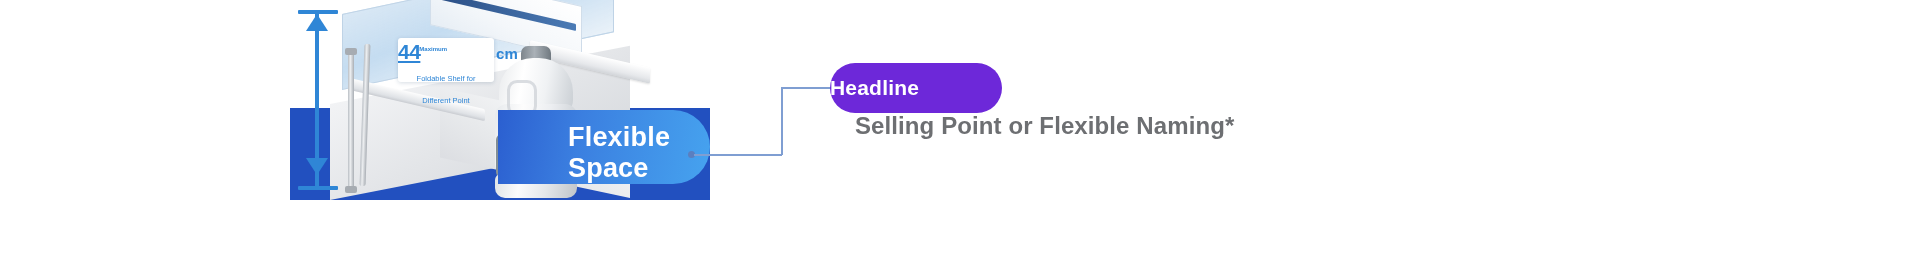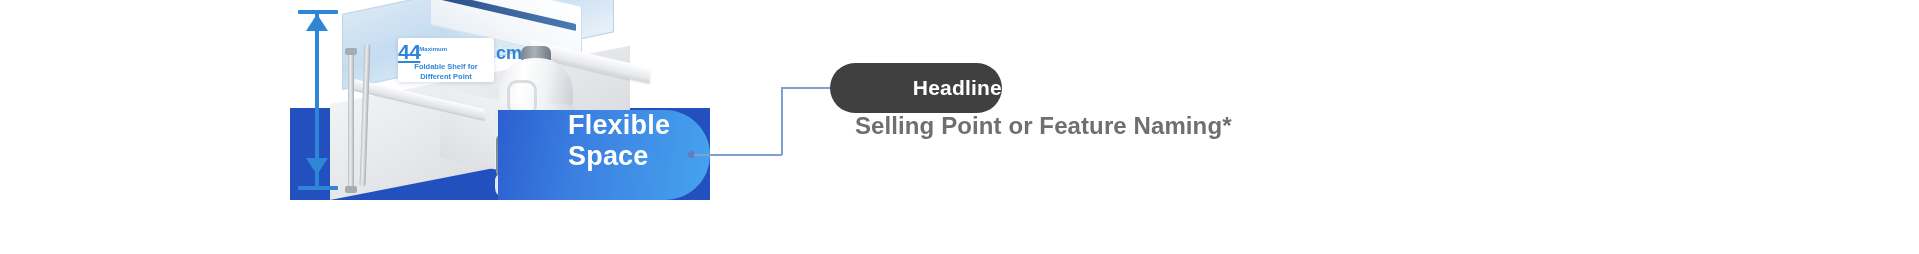--- a/index.html
+++ b/index.html
@@ -246,51 +246,51 @@
     line-height: 1;
     white-space: nowrap;
   }
   .measure-num {
     font-size: 21px;
     letter-spacing: -0.5px;
     vertical-align: baseline;
     text-decoration: underline;
   }
   .measure-unit {
-    font-size: 18px;
+    font-size: 15px;
     vertical-align: baseline;
     margin-left: 48px;
   }
   .measure-sup {
     font-size: 6px;
     font-weight: 700;
     vertical-align: super;
     position: relative;
     top: -2px;
     left: -1px;
   }
   .measure-sub {
     color: #2f86d6;
     font-size: 7.5px;
-    font-weight: 700;
+    font-weight: 400;
     line-height: 1.15;
-    margin-top: 1px;
+    margin-top: 13px;
   }
 
   
   #flex-pill {
     position: absolute;
     left: 498px;
     top: 110px;
     width: 212px;
-    height: 90px;
+    height: 74px;
     background: linear-gradient(100deg,#2b5fd0 0%, #3b7fe0 38%, #46a3ef 100%);
     border-radius: 0 46px 46px 0;
     display: flex;
-    align-items: flex-start;
+    align-items: flex-end;
   }
   #flex-pill .pill-text {
     color: #ffffff;
     font-size: 27px;
     font-weight: 700;
     line-height: 1.15;
     padding-left: 70px;
     letter-spacing: 0.2px;
     white-space: pre-line;
   }
@@ -323,25 +323,25 @@
     background: #7f9ed2;
   }
 
   
   #headline-badge {
     position: absolute;
     left: 830px;
     top: 63px;
     width: 172px;
     height: 50px;
-    background: #404040;
+    background: #6d28d9;
     border-radius: 25px;
     display: flex;
     align-items: center;
-    justify-content: flex-end;
+    justify-content: flex-start;
   }
   #headline-badge .badge-label {
     color: #ffffff;
     font-size: 21px;
     font-weight: 700;
     letter-spacing: 0.2px;
   }
   #subtitle {
     position: absolute;
     left: 855px;
@@ -406,15 +406,15 @@
     <div class="conn-dot"></div>
     <div class="conn-h-low"></div>
     <div class="conn-v"></div>
     <div class="conn-h-high"></div>
   </div>
 
   <div id="headline-badge">
     <span class="badge-label">Headline</span>
   </div>
 
-  <div id="subtitle">Selling Point or Feature Naming*</div>
+  <div id="subtitle">Selling Point or Flexible Naming*</div>
 
 </div>
 
 </body></html>

